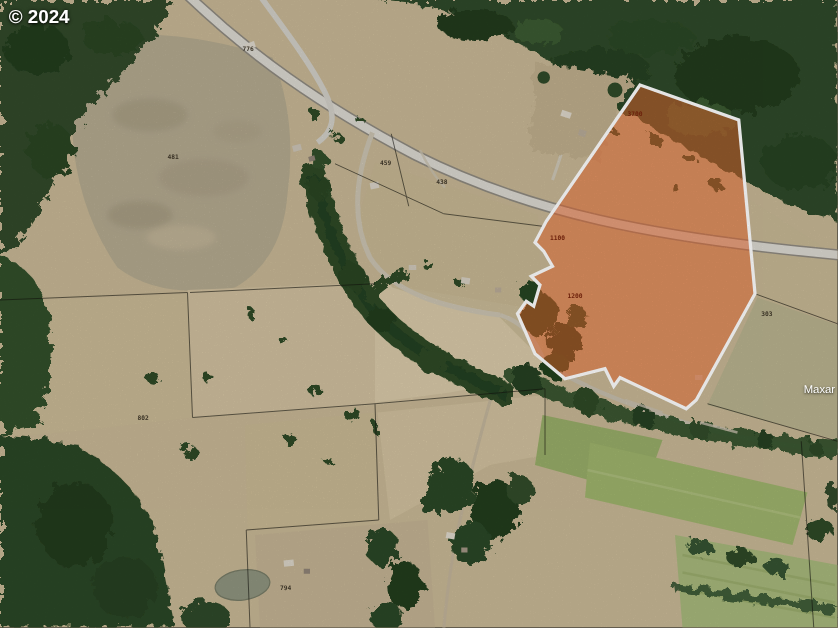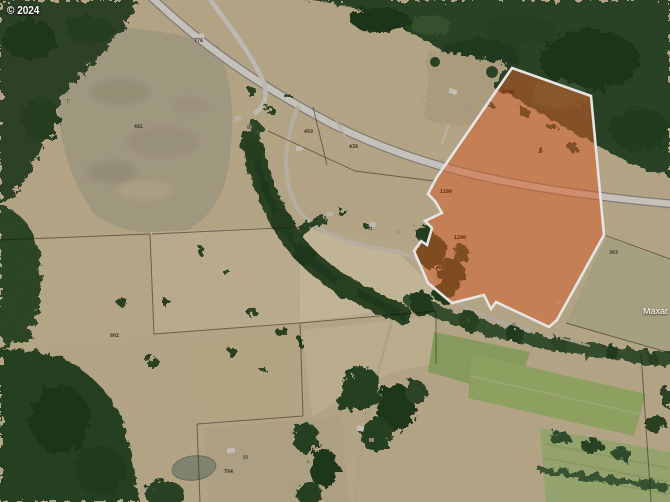--- a/index.html
+++ b/index.html
@@ -7,21 +7,21 @@
     position:relative;width:670px;height:502px;overflow:hidden;
     font-family:"Liberation Sans",sans-serif;
   }
   .map svg{position:absolute;left:0;top:0;}
   .lbl{
     position:absolute;font-size:5px;font-weight:bold;line-height:5px;
     letter-spacing:0;white-space:nowrap;
     font-family:"DejaVu Sans Mono",monospace;
   }
   .copyright{
-    position:absolute;left:7px;top:5px;color:#fff;font-size:10px;font-weight:bold;
+    position:absolute;left:7px;top:5px;color:#fff;font-size:15px;font-weight:bold;
     text-shadow:0 1px 2px rgba(0,0,0,.85), 0 0 3px rgba(0,0,0,.6);
   }
   .provider{
     position:absolute;left:643px;top:306px;color:#fff;font-size:9px;
     text-shadow:0 1px 2px rgba(0,0,0,.85);
     text-align:center;
   }
 </style>
 </head>
 <body>

